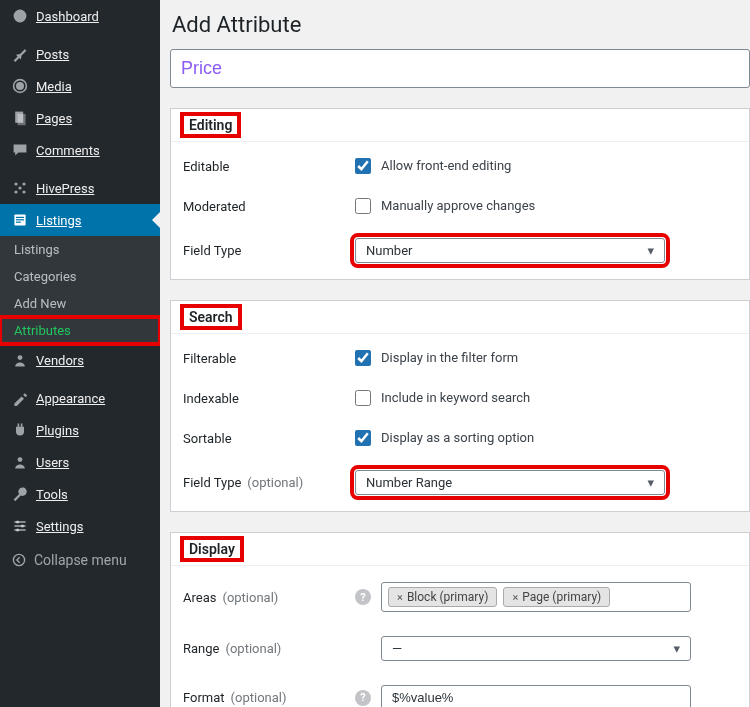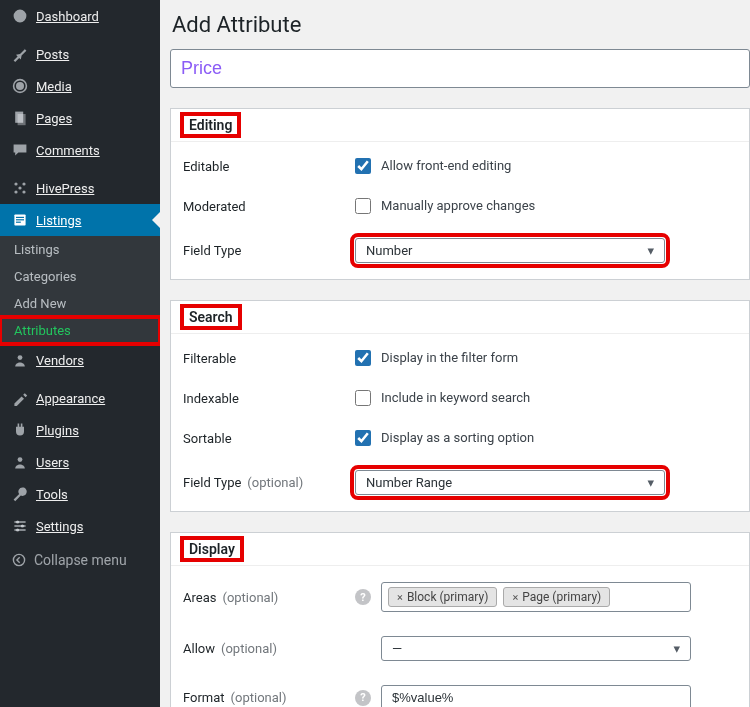--- a/index.html
+++ b/index.html
@@ -286,21 +286,21 @@
                 </span>
               <span class="tag">
                   <span class="x">×</span>
                   <span>Page (primary)</span>
                 </span>
             </div>
           </div>
         </div>
         <div class="field-row">
           <div class="field-label">
-            <span>Allow</span>
+            <span>Range</span>
             <span class="opt">(optional)</span>
           </div>
           <div class="field-control" style="margin-left:26px;">
             <div class="select">
               <span>—</span>
               <span class="caret">▾</span>
             </div>
           </div>
         </div>
         <div class="field-row">

